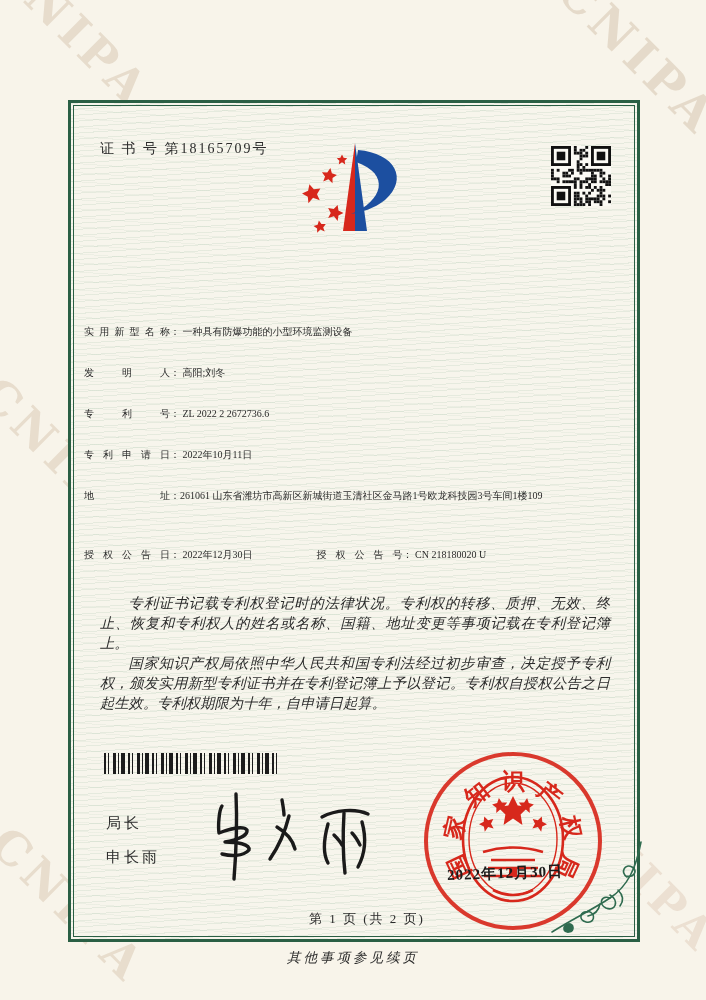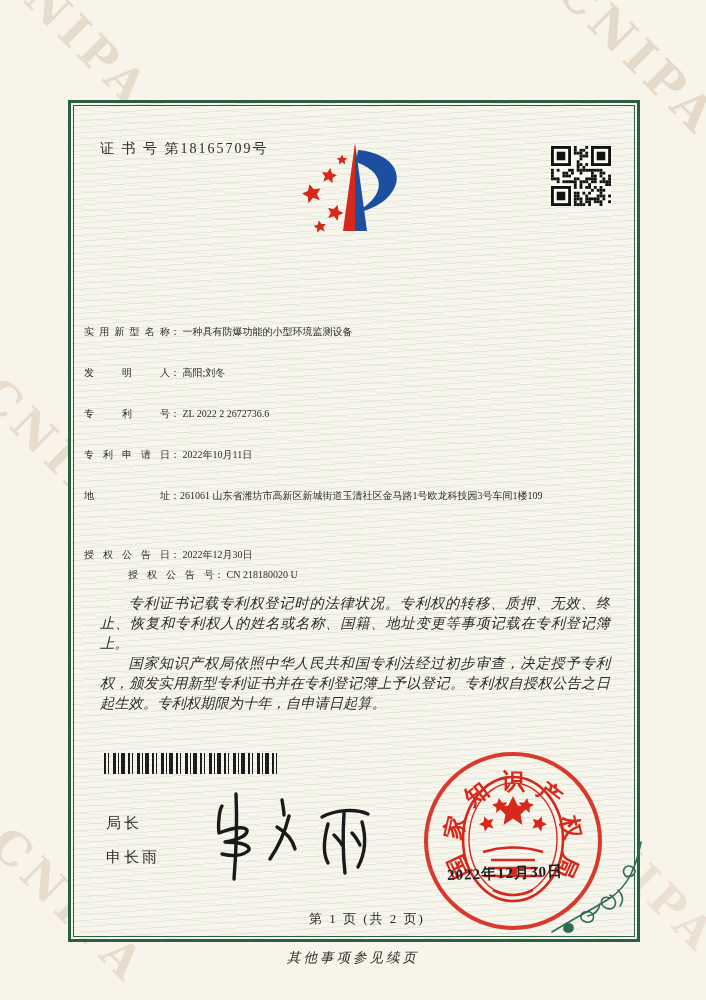--- a/index.html
+++ b/index.html
@@ -28,22 +28,22 @@
   #title{position:absolute;left:68px;top:231px;width:566px;text-align:center;
          font-size:33px;font-weight:bold;letter-spacing:9px;}
 
   #fields{position:absolute;left:84px;top:322px;width:512px;font-size:10px;}
   .frow{height:20px;line-height:20px;margin-bottom:21px;white-space:nowrap;}
   .frow.addr{height:auto;min-height:41px;line-height:20.5px;margin-bottom:18px;white-space:normal;display:flex;}
   .flabel{display:inline-block;width:86px;text-align:justify;text-align-last:justify;vertical-align:top;}
   .fcolon{display:inline-block;vertical-align:top;}
   .fvalue{display:inline-block;vertical-align:top;}
   .addr .fvalue{width:404px;}
-  .frow2{display:flex;height:20px;line-height:20px;white-space:nowrap;flex-direction:column;}
-  .frow2 .grp2{margin-left:44px;}
+  .frow2{display:flex;height:20px;line-height:20px;white-space:nowrap;}
+  .frow2 .grp2{margin-left:64px;}
   .frow2 .flabel2{display:inline-block;width:86px;text-align:justify;text-align-last:justify;}
 
   #paras{position:absolute;left:100px;top:593px;width:510px;font-size:14.3px;line-height:20px;
          text-align:justify;font-style:italic;}
   #paras p{margin:0;text-indent:2em;}
 
   #barcode{position:absolute;left:104px;top:753px;width:176px;height:21px;
     background:repeating-linear-gradient(90deg,
       #1c1c1c 0 2px, transparent 2px 4px, #1c1c1c 4px 5px, transparent 5px 9px,
       #1c1c1c 9px 12px, transparent 12px 14px, #1c1c1c 14px 15px, transparent 15px 17px,

